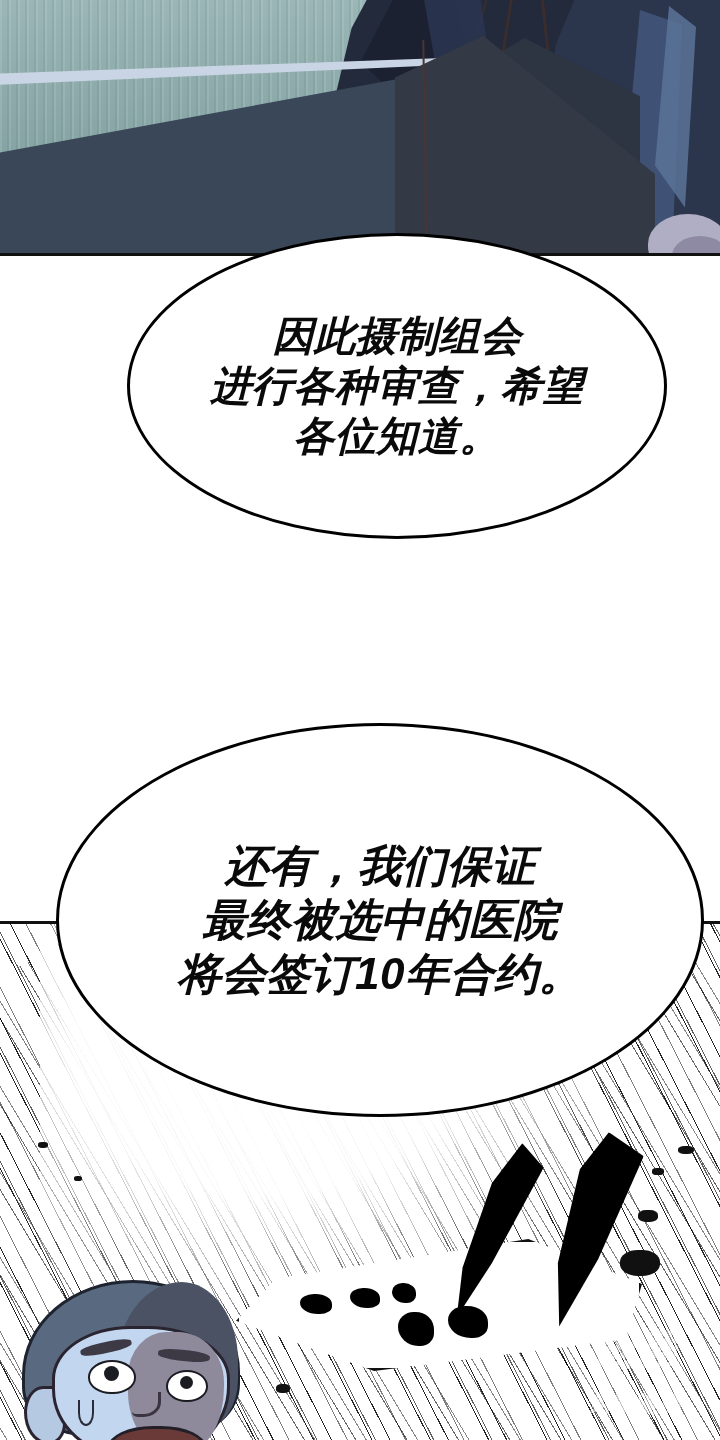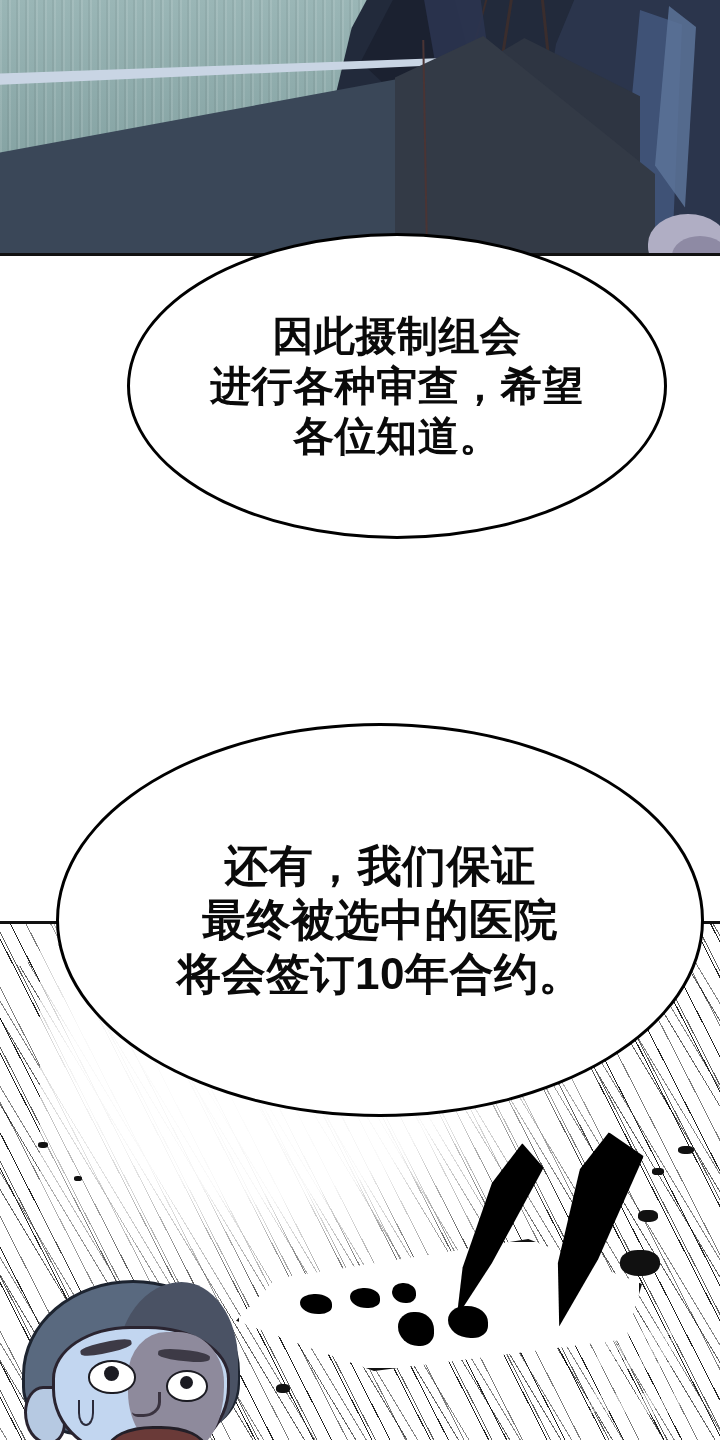--- a/index.html
+++ b/index.html
@@ -3,20 +3,21 @@
 <meta charset="utf-8">
 <style>
   html,body{margin:0;padding:0;background:#fff;}
   body{font-family:"Liberation Sans","DejaVu Sans",sans-serif;}
 
   #page{
     position:relative;
     width:720px;height:1440px;
     overflow:hidden;
     background:#ffffff;
+    font-style:italic;
   }
 
   
   .panel-top{
     position:absolute;left:0;top:0;width:720px;height:256px;
     overflow:hidden;
     background:#8eaaab;
     border-bottom:3px solid #111;
     box-sizing:border-box;
   }

